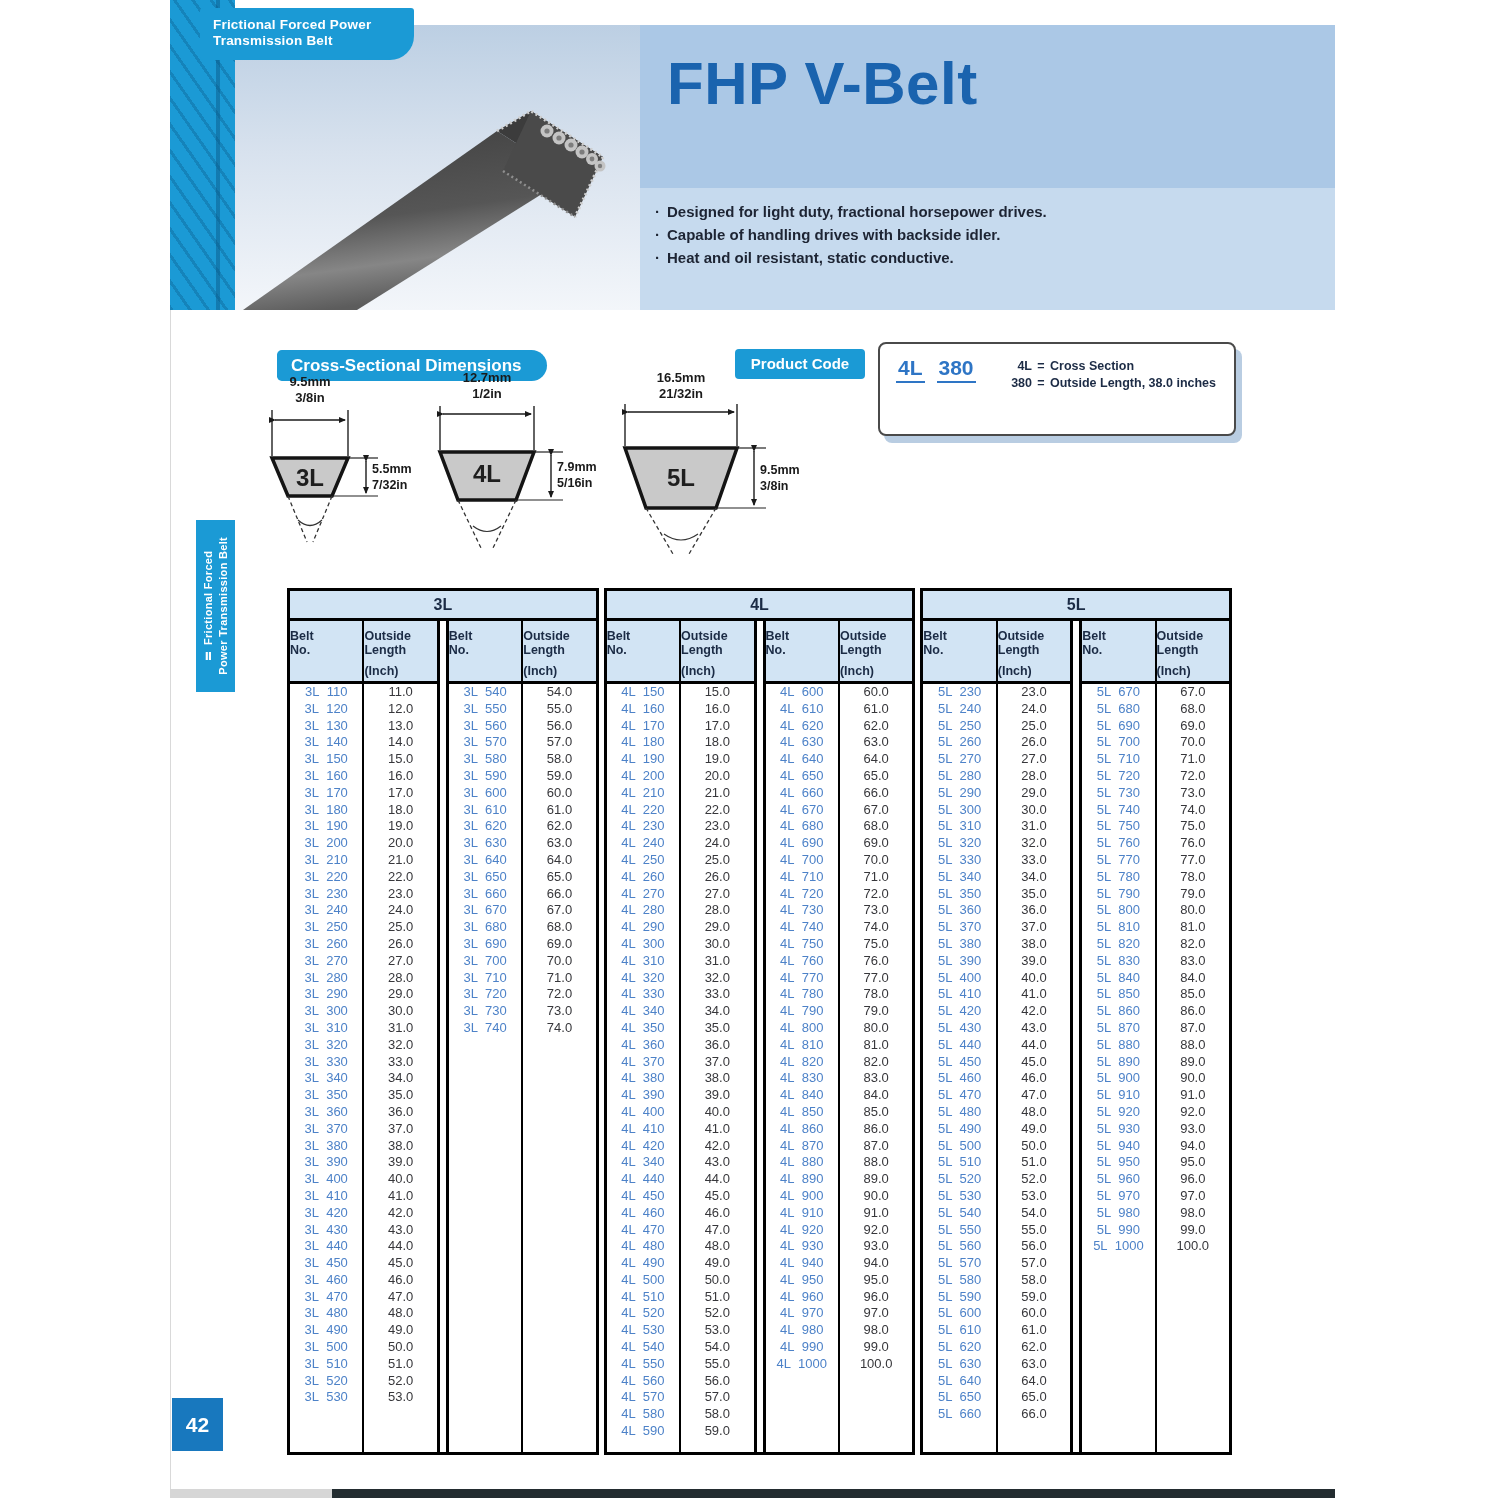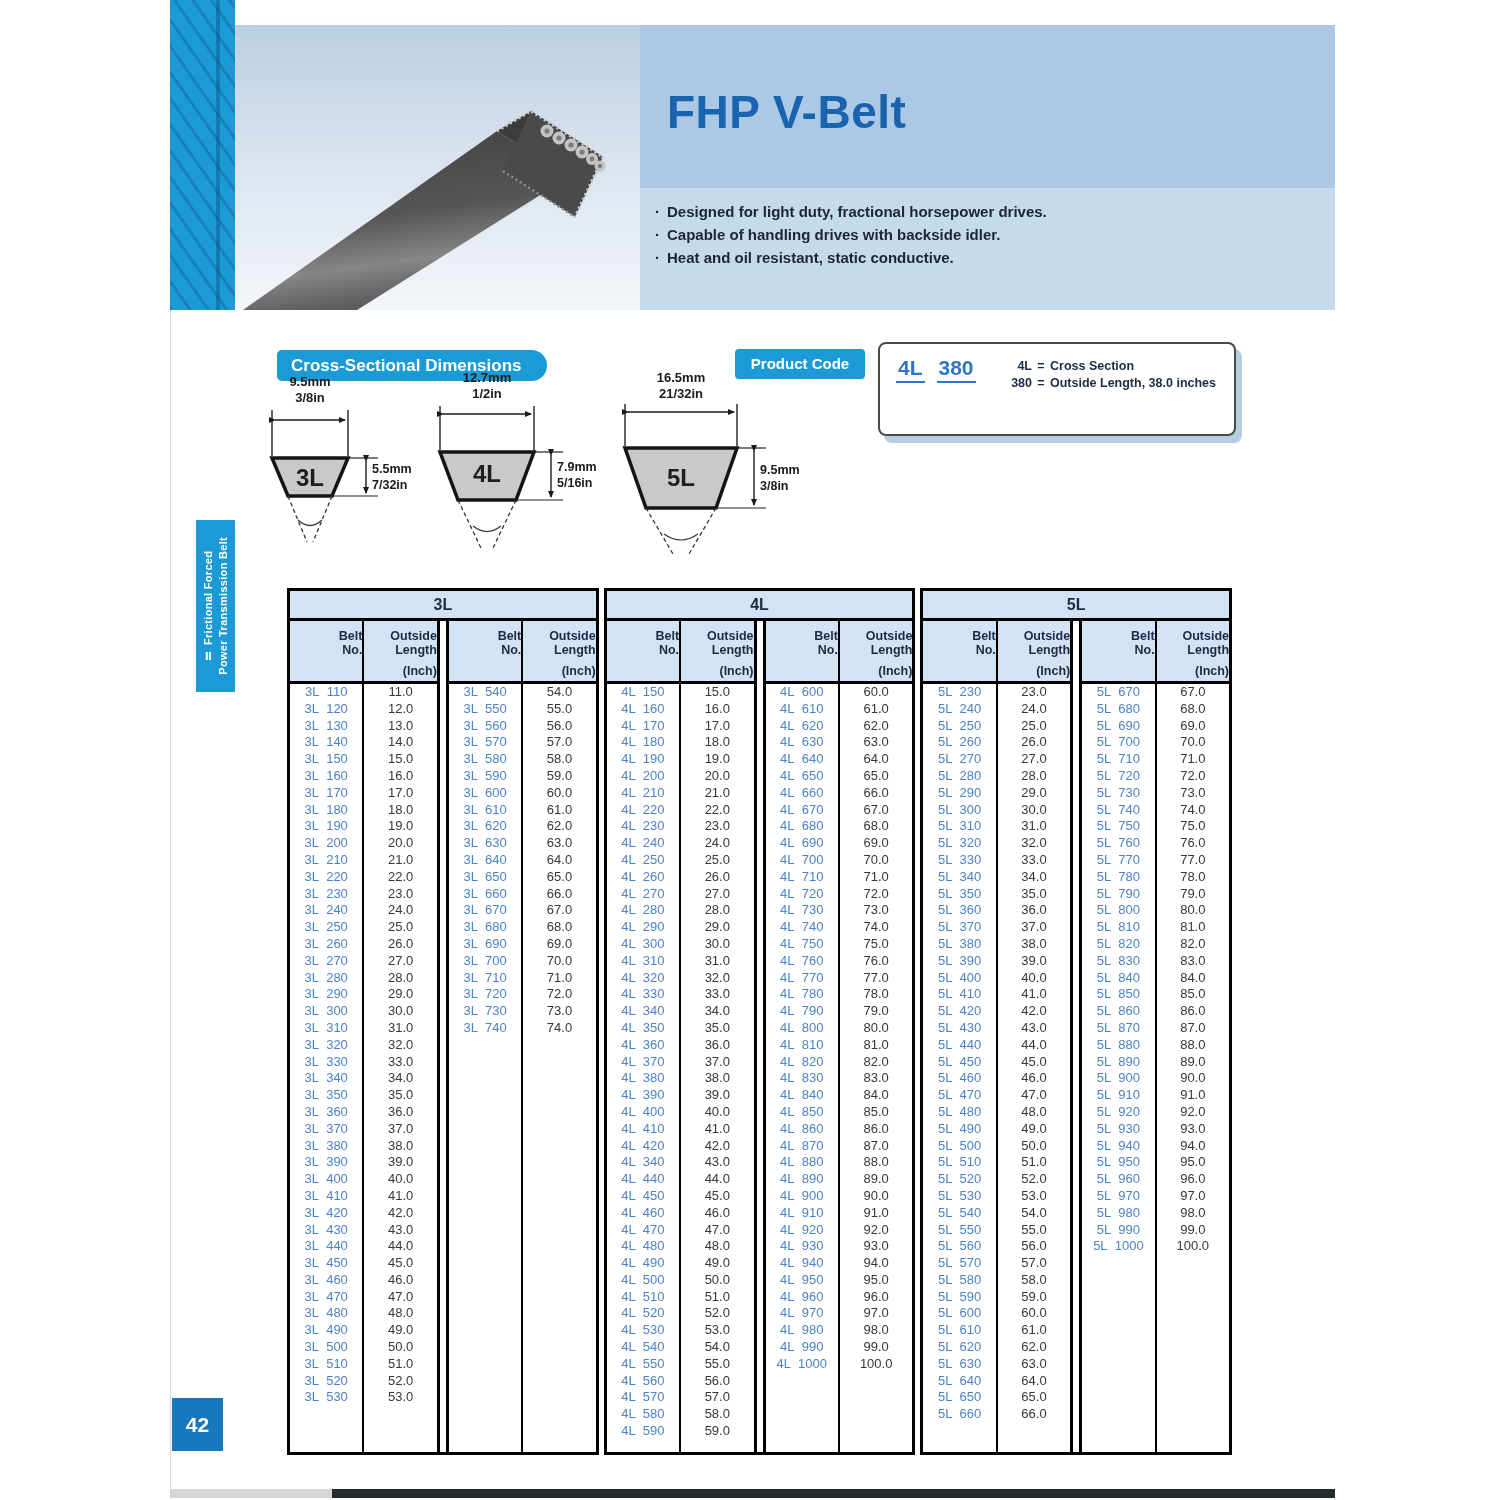--- a/index.html
+++ b/index.html
@@ -18,21 +18,21 @@
     background:var(--accent,#1b9ad5);border-radius:3px 3px 24px 3px;color:#fff;
     font-size:13.5px;font-weight:bold;line-height:16px;padding:9px 0 0 13px;box-sizing:border-box;letter-spacing:.2px;}
 
   
   .photo-panel{position:absolute;left:235px;top:25px;width:405px;height:285px;
     background:linear-gradient(180deg,#bccfe3 0%,#d8e2ee 45%,#f3f6fa 100%);}
   .photo-panel svg{position:absolute;left:0;top:0;}
 
   
   .title-panel{position:absolute;left:640px;top:25px;width:695px;height:285px;background:var(--panel-blue,#abc8e6);}
-  .page-title{padding:24px 0 0 27px;font-size:46px;font-weight:bold;color:var(--title-blue,#1a63ae);letter-spacing:.5px;margin-top:36px;}
+  .page-title{padding:24px 0 0 27px;font-size:60px;font-weight:bold;color:var(--title-blue,#1a63ae);letter-spacing:.5px;}
   .features-panel{position:absolute;left:0;right:0;top:163px;bottom:0;background:var(--panel-blue-light,#c6daee);padding:12px 4px 0 15px;box-sizing:border-box;}
   .feature{font-size:15px;font-weight:bold;color:#1d2433;line-height:23px;white-space:nowrap;}
   .feature .dot{display:inline-block;width:12px;color:#1d2433;}
 
   
   .cs-heading{position:absolute;left:277px;top:350px;width:270px;height:31px;background:var(--accent,#1b9ad5);
     border-radius:5px 16px 16px 5px;color:#fff;font-size:17px;font-weight:bold;line-height:31px;padding-left:14px;box-sizing:border-box;}
   .diagrams{position:absolute;left:258px;top:368px;width:545px;height:202px;}
   .diagrams svg{position:absolute;top:0;}
   .dg-label{font-size:13px;font-weight:bold;fill:#1a1a1a;}
@@ -59,21 +59,21 @@
 
   
   .belt-table{position:absolute;left:287px;top:588px;width:945px;height:867px;display:flex;gap:5px;}
   .tg{flex:1;border:3px solid #000;background:#fff;display:flex;flex-direction:column;box-sizing:border-box;}
   .tg-head{height:27px;background:var(--thead-bg,#d2e4f4);border-bottom:3px solid #000;
     font-size:16px;font-weight:bold;color:#1b2b45;text-align:center;line-height:27px;}
   .tg-body{flex:1;display:flex;min-height:0;}
   .tg-gutter{width:6px;background:#fff;border-left:3px solid #000;border-right:3px solid #000;}
   .pair{flex:1;display:flex;flex-direction:column;min-width:0;}
   .pair-head{display:flex;height:60px;background:var(--thead-bg,#d2e4f4);border-bottom:3px solid #000;}
-  .ph-cell{flex:1;display:flex;flex-direction:column;align-items:flex-end;padding-top:8px;
+  .ph-cell{flex:1;display:flex;flex-direction:column;align-items:flex-start;padding-top:8px;
     font-size:12.5px;font-weight:bold;color:#1b2b45;line-height:14px;box-sizing:border-box;}
   .ph-cell.first{border-right:2px solid #000;}
   .ph-unit{margin-top:7px;}
   .pair-rows{flex:1;display:flex;min-height:0;}
   .rcol{flex:1;overflow:hidden;}
   .rcol.first{border-right:2px solid #000;}
   .rcell{height:16.8px;line-height:16.8px;font-size:13px;text-align:center;white-space:nowrap;}
   .rcell.belt{color:var(--belt-blue,#4d82c8);word-spacing:4px;}
   .rcell.len{color:#37373b;}
 
@@ -85,20 +85,24 @@
   .page-edge{position:absolute;left:170px;top:310px;width:1px;height:1180px;background:#d9d9d9;}
 </style>
 </head>
 <body>
 
 <div class="sheet">
 
   <div class="hatch-band"></div>
   <div class="page-edge"></div>
 
+  <div class="header-tab">
+    <div>Frictional Forced Power</div>
+    <div>Transmission Belt</div>
+  </div>
 
   <div class="photo-panel">
     <svg width="405" height="285" viewBox="0 0 405 285">
       <defs>
         <linearGradient id="beltSide" x1="0" y1="0" x2="0.25" y2="1">
           <stop offset="0" stop-color="#3f3f3f"></stop>
             <stop offset="0.55" stop-color="#565656"></stop>
           <stop offset="0.8" stop-color="#868686"></stop>
             <stop offset="1" stop-color="#5c5c5c"></stop>
         </linearGradient>

